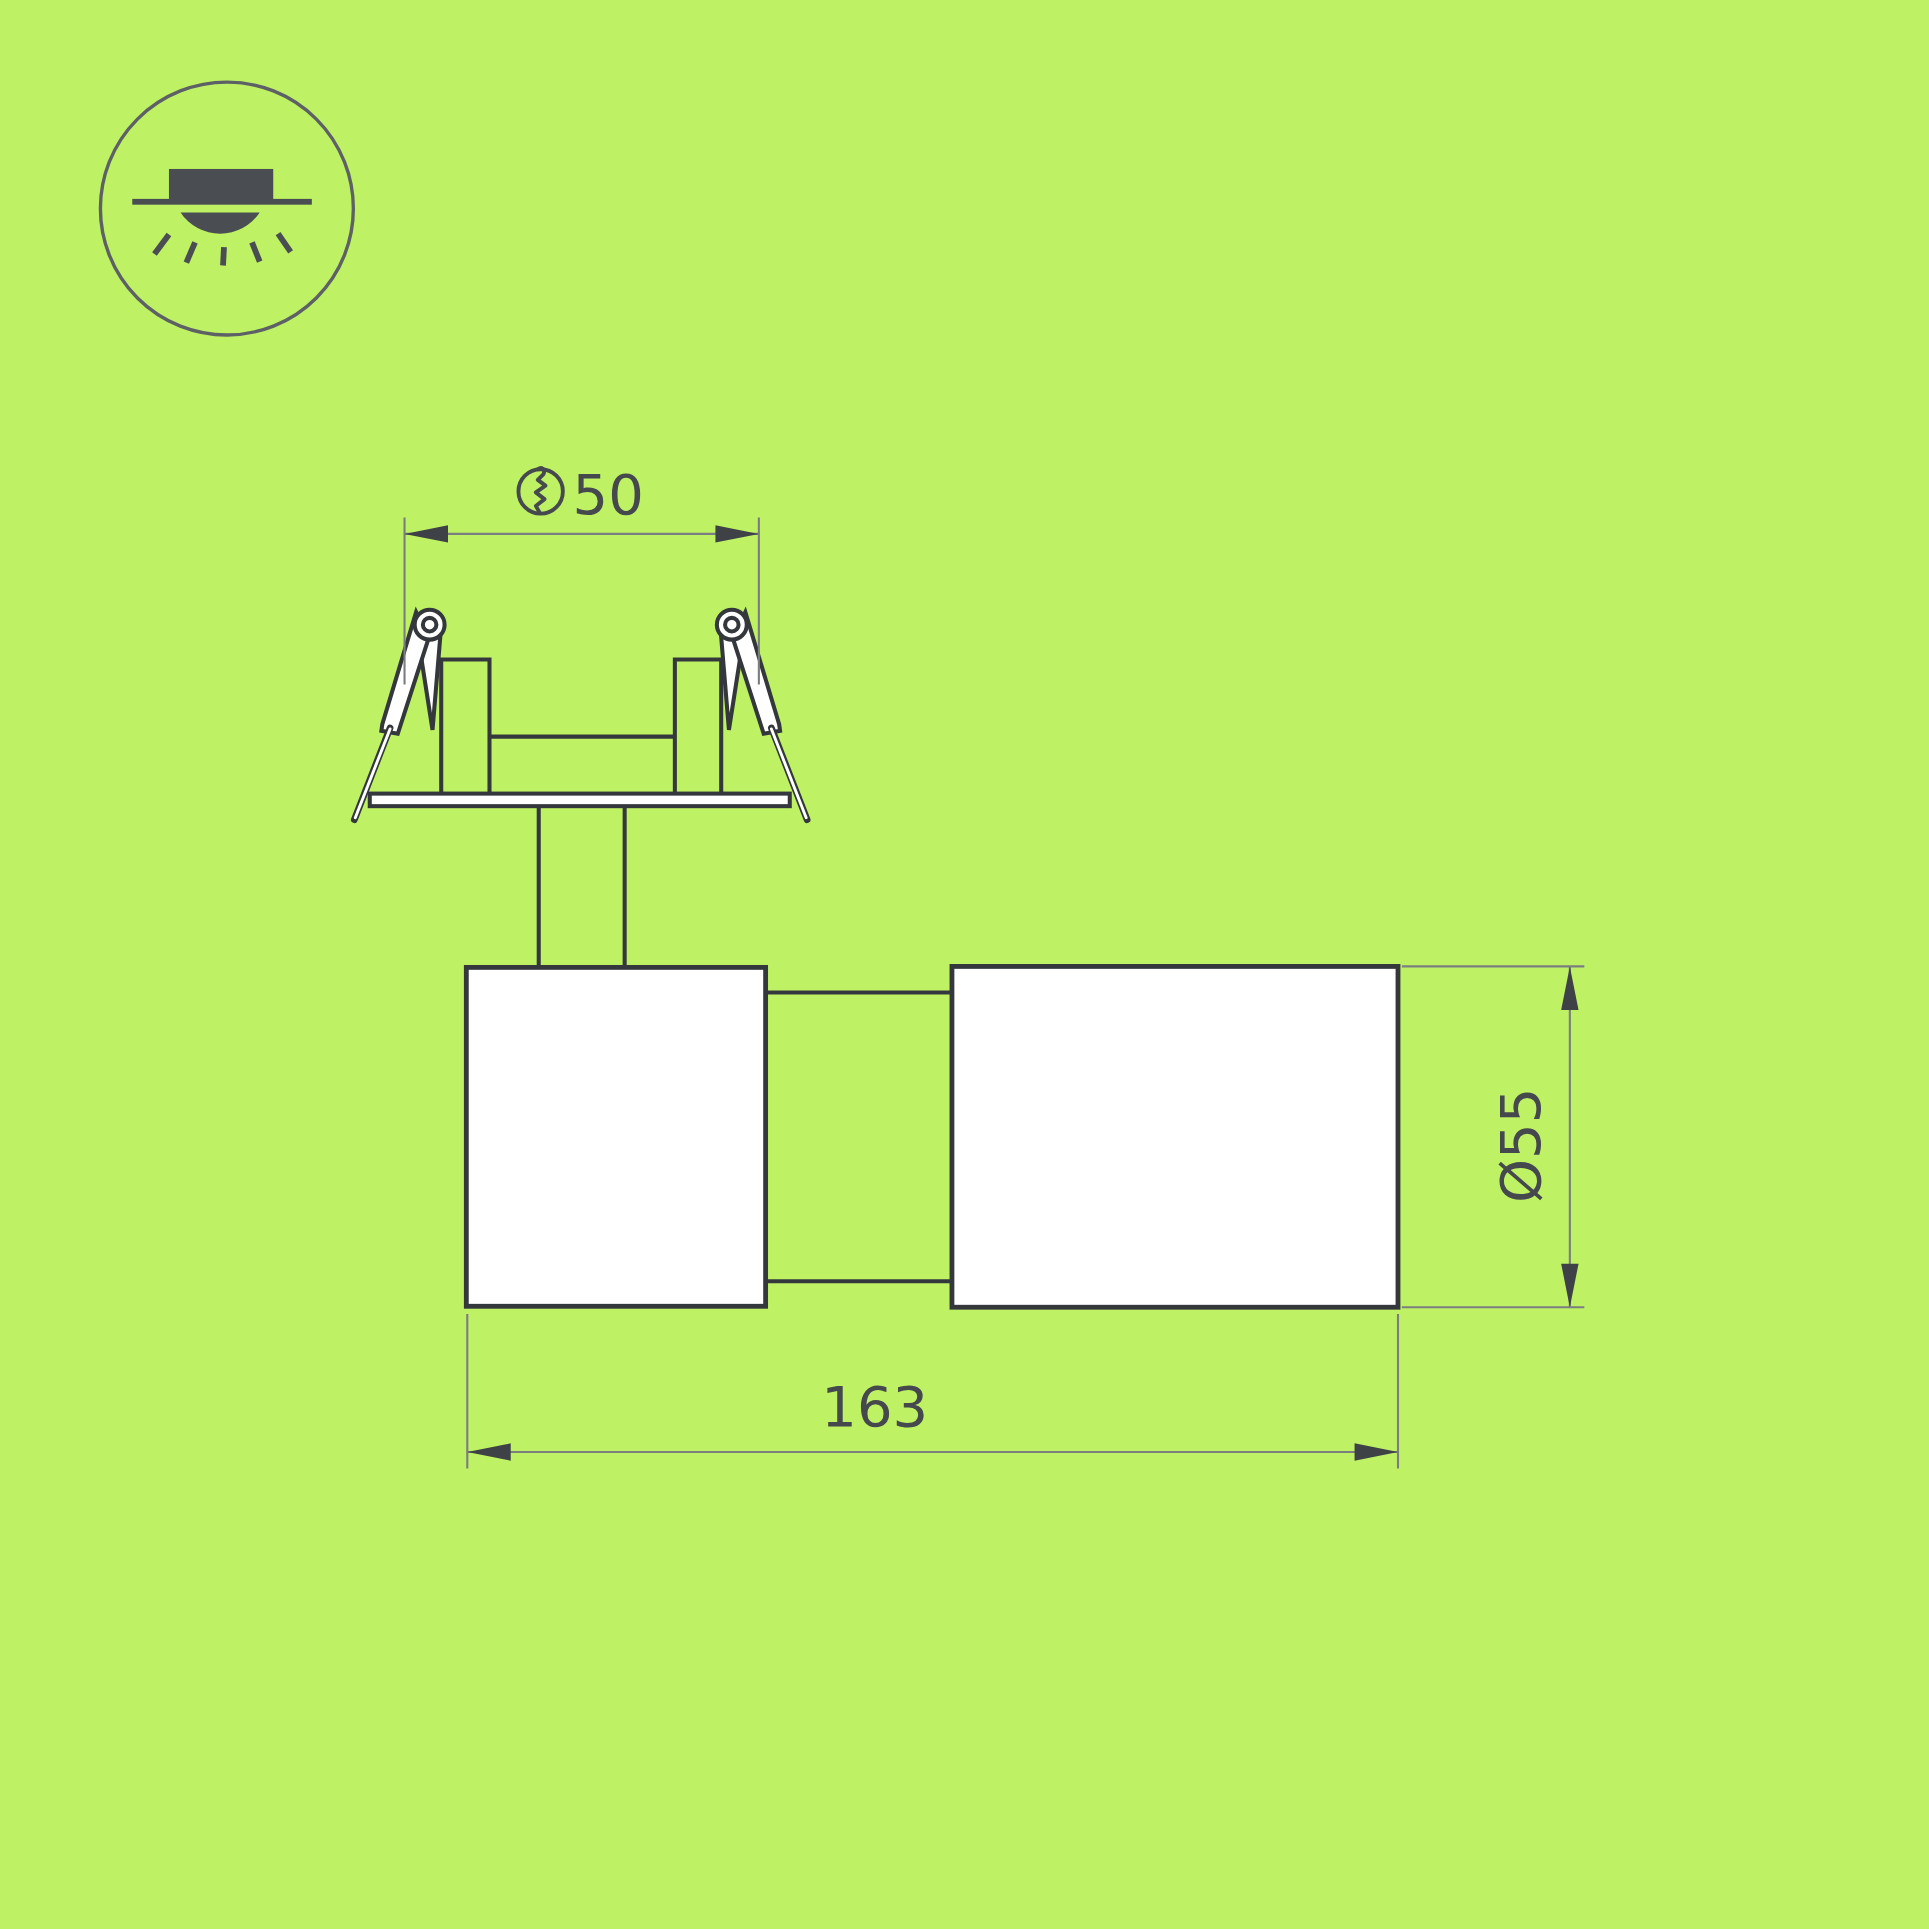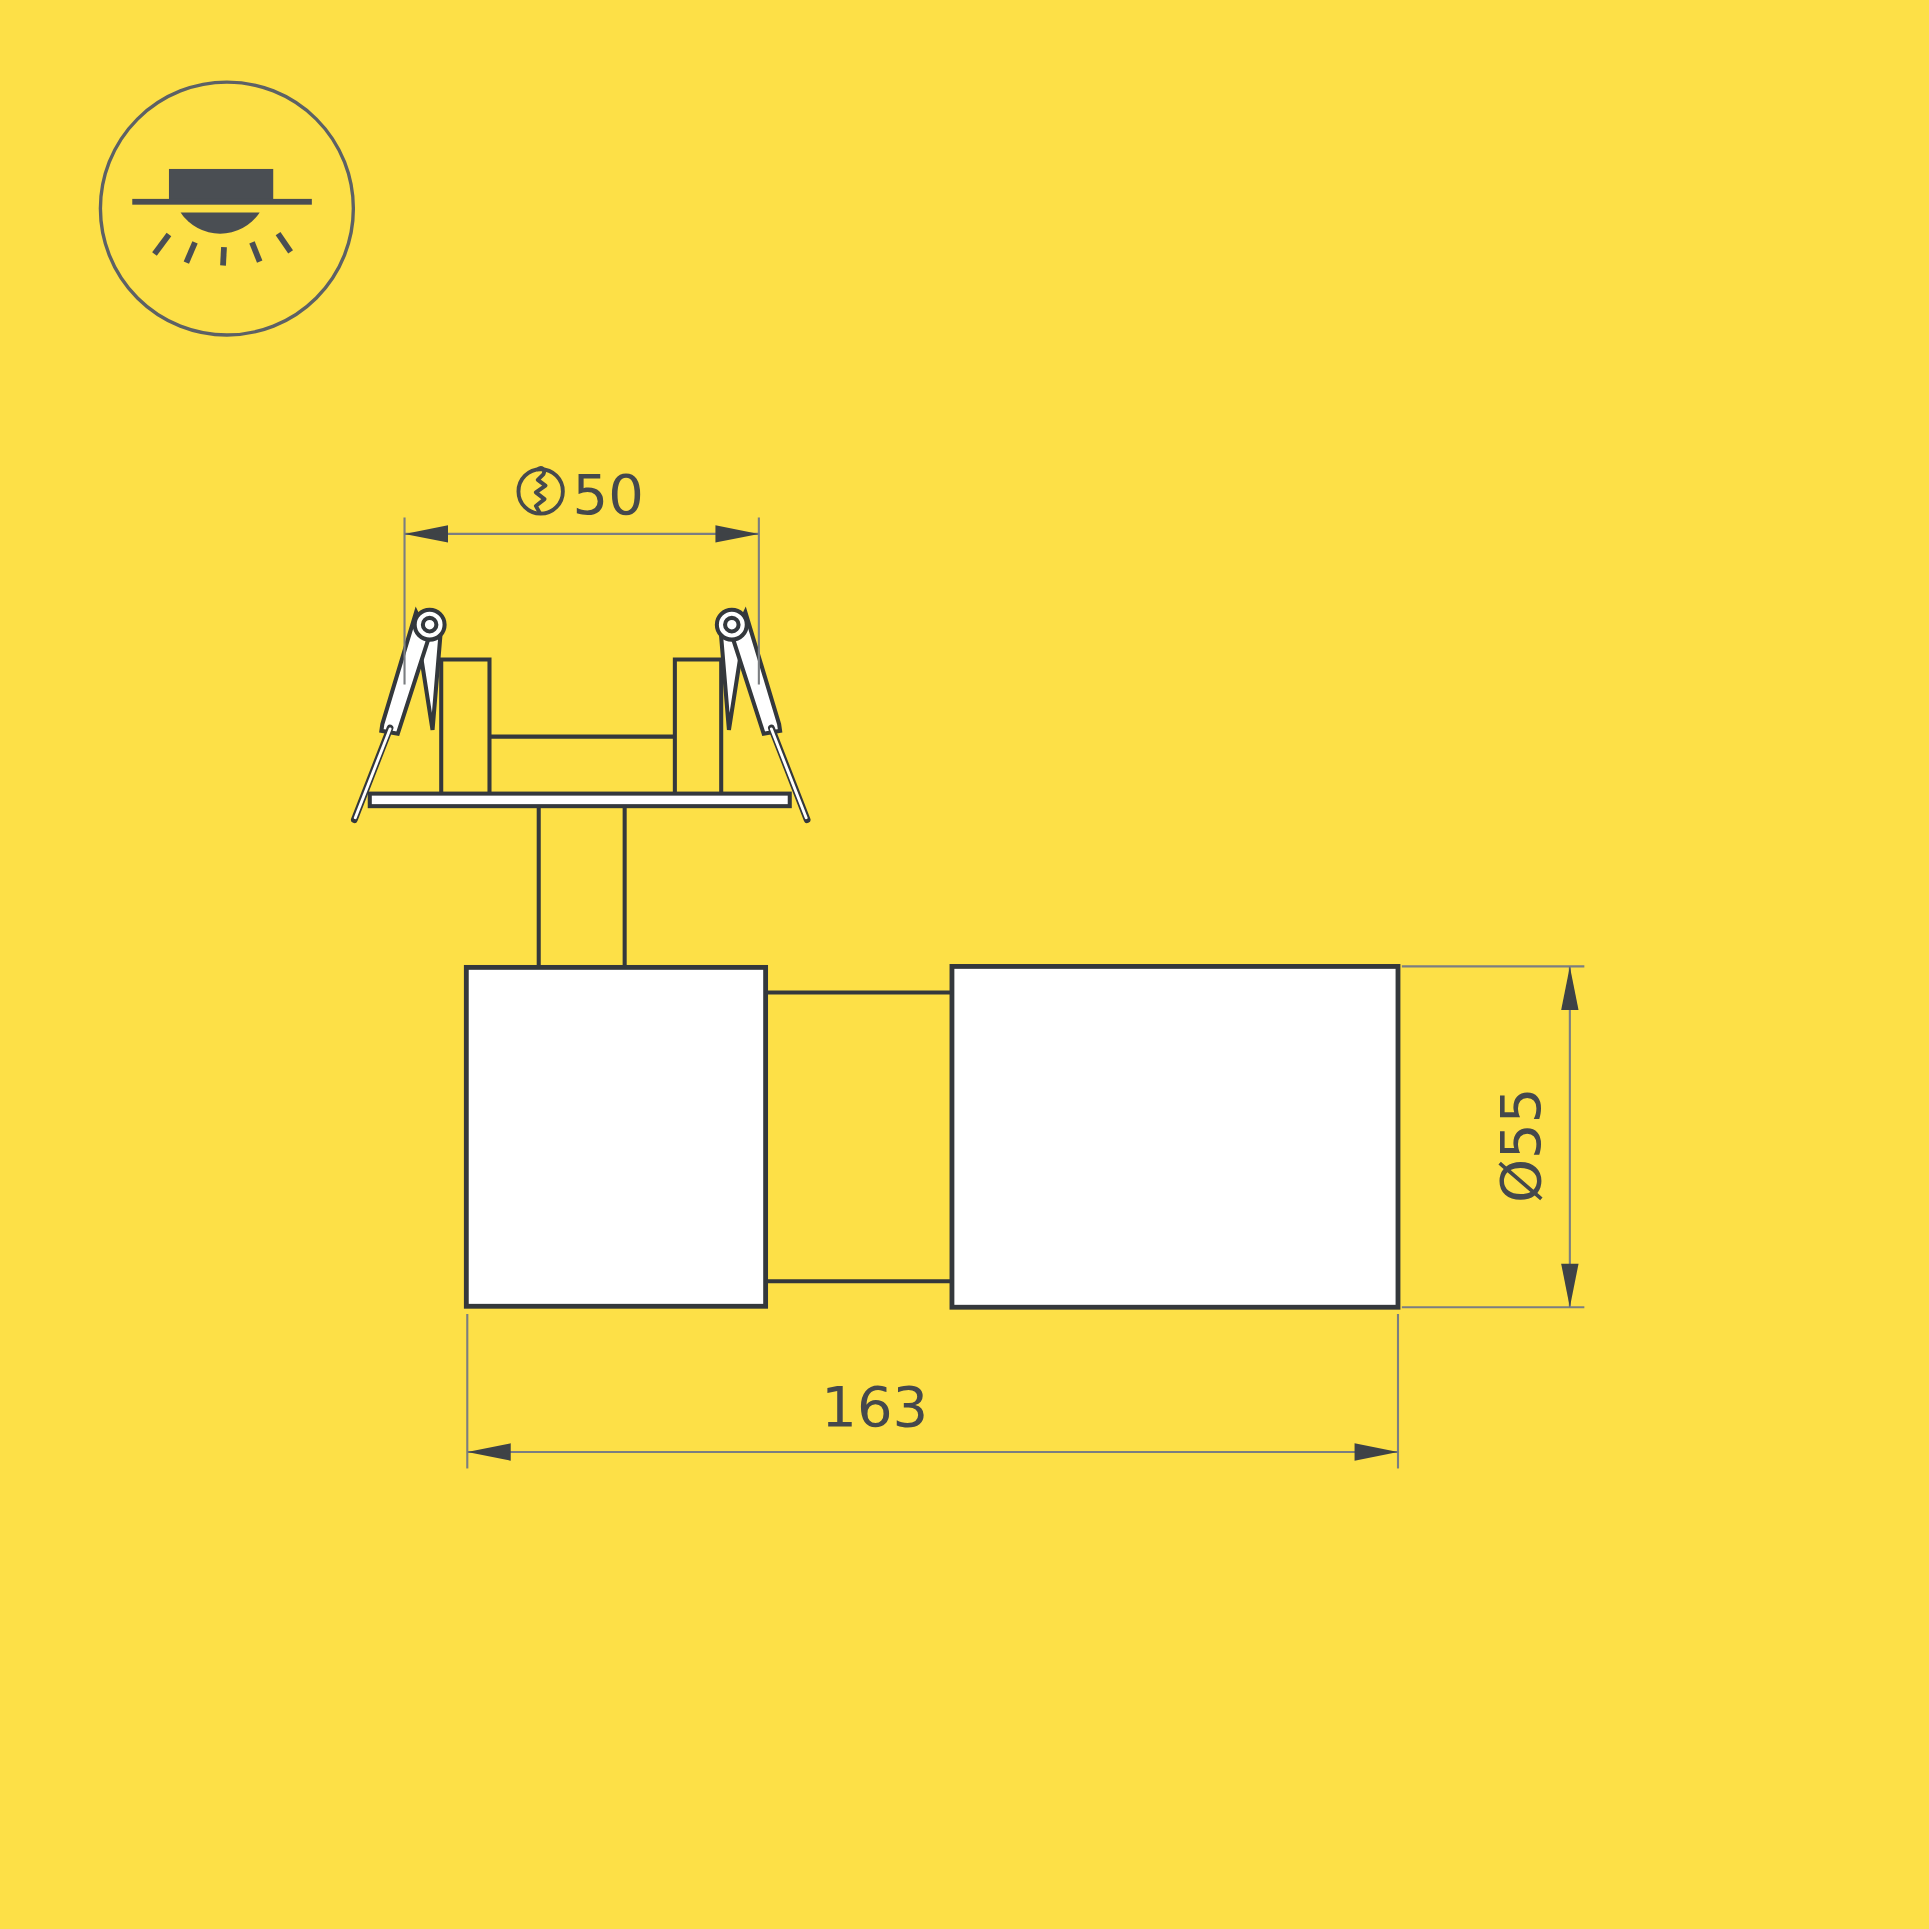--- a/index.html
+++ b/index.html
@@ -4,21 +4,21 @@
 <style>
   html, body {
     margin: 0;
     padding: 0;
     background: #ffffff;
   }
   .canvas {
     position: relative;
     width: 1929px;
     height: 1929px;
-    background: #fde047;
+    background: #bef264;
     overflow: hidden;
     font-family: "DejaVu Sans", "Liberation Sans", sans-serif;
   }
   svg { display: block; }
 
   .outline {
     fill: none;
     stroke: #34383c;
     stroke-width: 4.2;
   }

